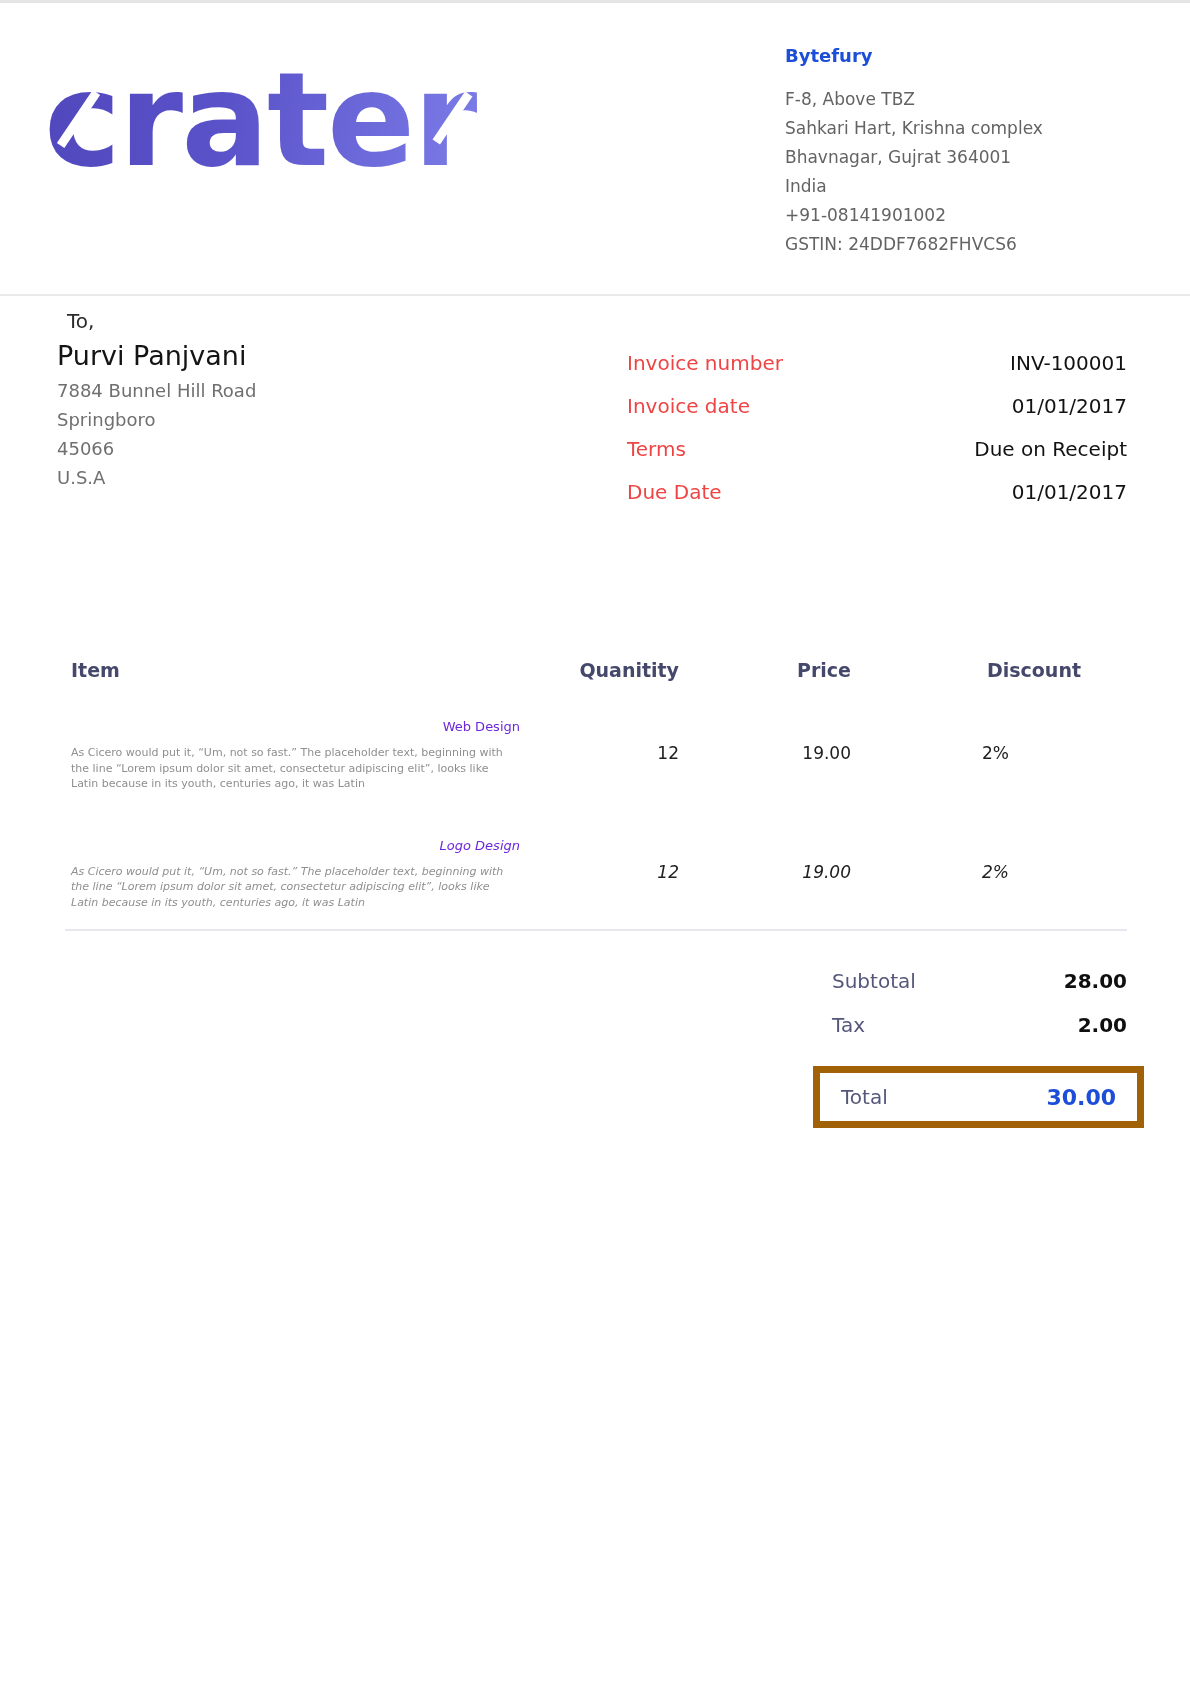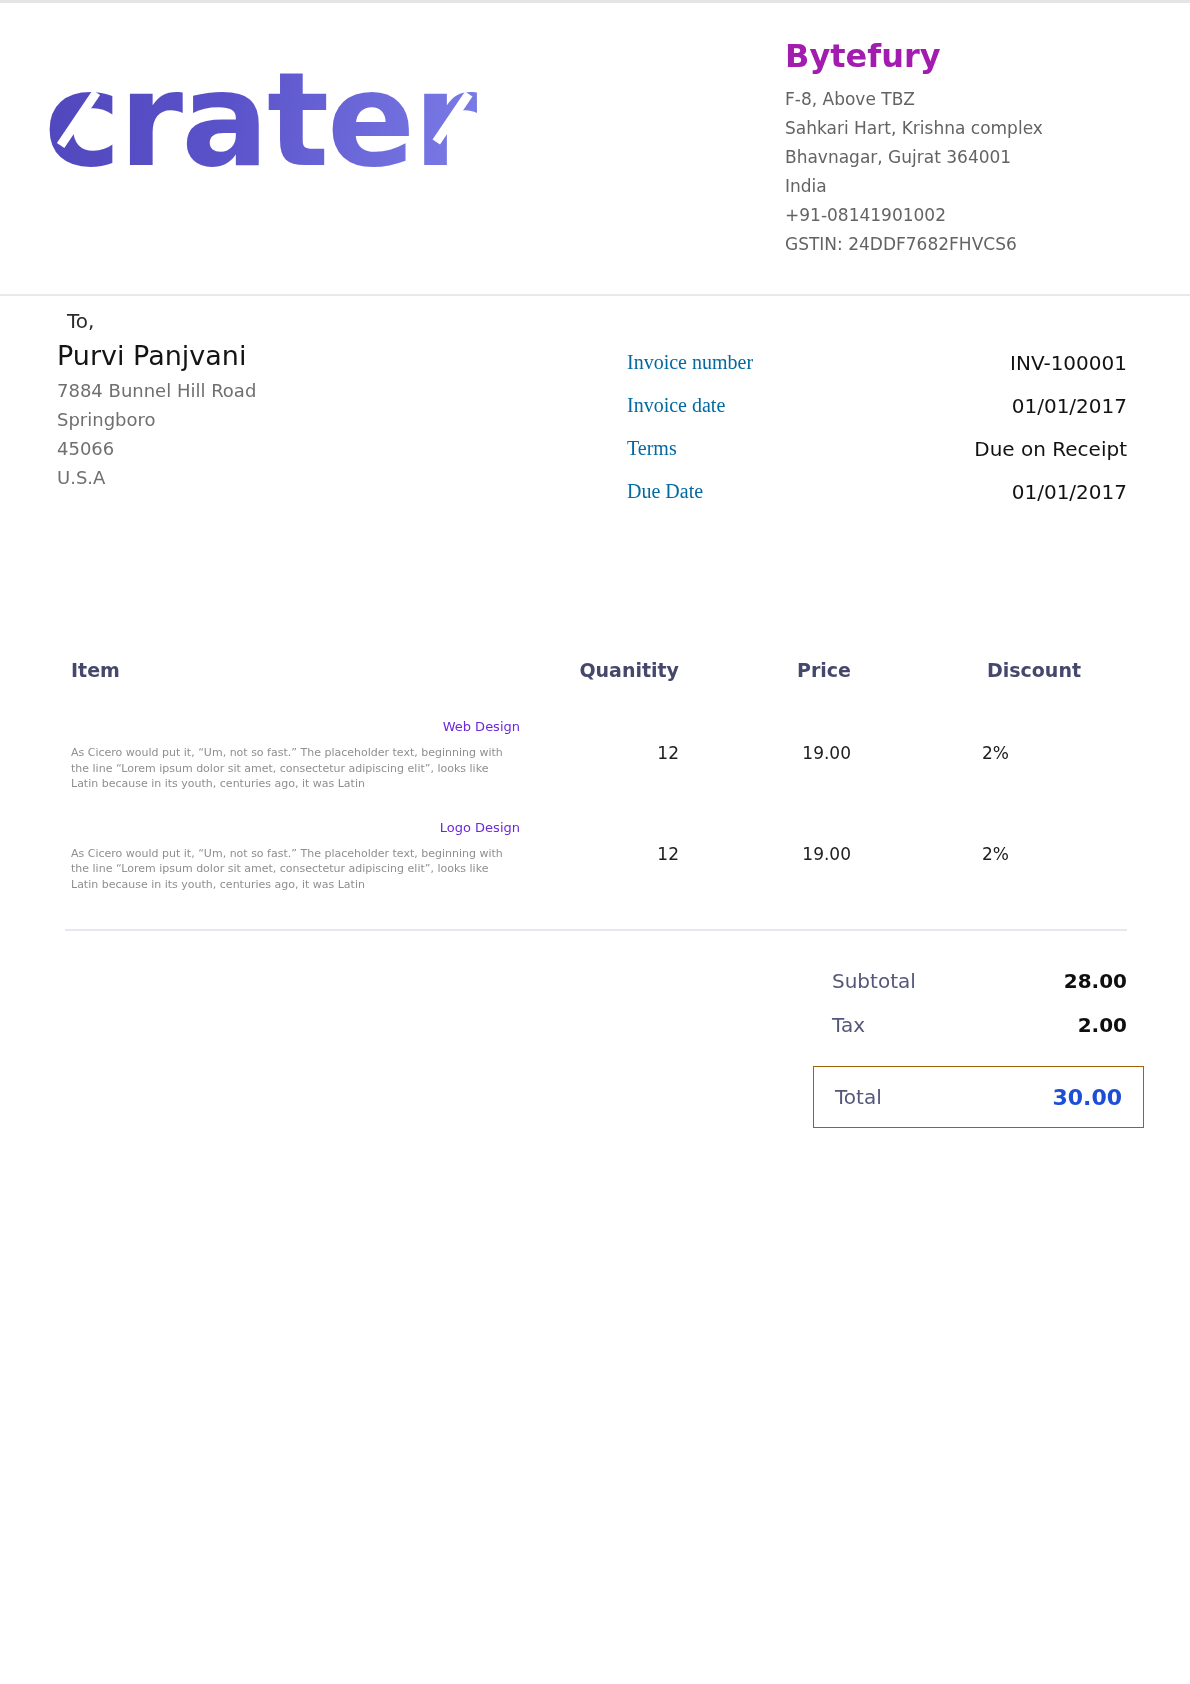--- a/index.html
+++ b/index.html
@@ -28,46 +28,46 @@
     -webkit-background-clip:text; background-clip:text;
     color:transparent;
   }
   .logo-slash {
     position:absolute; width:9px; background:#ffffff;
   }
   .logo-slash.s1 { left:30px; top:32px; height:64px; transform:rotate(34deg); }
   .logo-slash.s2 { left:404px; top:34px; height:58px; transform:rotate(34deg); }
 
   .company { position:absolute; left:785px; top:36px; width:360px; }
-  .company-name { font-size:32px; font-weight:bold; color:#a21caf; line-height:34px; margin-bottom:12px; }
+  .company-name { font-size:18px; font-weight:bold; color:#1d4ed8; line-height:34px; margin-bottom:12px; }
   .company-line { font-size:17px; color:#636363; line-height:29px; }
 
   
   .customer { position:absolute; left:57px; top:303px; width:480px; }
   .customer-to { font-size:20px; color:#2a2a2a; line-height:30px;margin-left:10px; }
   .customer-name { font-size:27px; color:#141414; line-height:40px; }
   .customer-line { font-size:18px; color:#6f6f6f; line-height:29px; }
 
   .invoice-meta { position:absolute; left:627px; top:338px; width:500px; }
   .meta-row { display:flex; justify-content:space-between; align-items:center; height:43px; }
-  .meta-label { font-size:20px; color:#0369a1;font-family:Liberation Serif, serif; }
+  .meta-label { font-size:20px; color:#ef4444; }
   .meta-value { font-size:20px; color:#121212; }
 
   
   .items { position:absolute; left:65px; top:656px; width:1062px; }
   .t-header, .t-row {
     display:grid;
     grid-template-columns:455px 120px 133px 191px 163px;
     align-items:center;
     gap:39px;
   }
   .th { font-size:19px; font-weight:bold; color:#45486b; text-align:right; }
   .th.first { text-align:left; padding-left:6px; }
   .t-row { margin-top:34px; }
-  .t-row.second { margin-top:24px; }
+  .t-row.second { margin-top:42px;font-style:italic; }
   .item-cell { padding-left:6px; }
   .item-name { font-size:13px; color:#6d28d9; line-height:24px;text-align:right; }
   .item-desc {
     margin-top:6px; max-width:440px;
     font-size:11px; color:#8f8f8f; line-height:15.5px;
   }
   .td { font-size:17px; color:#202020; text-align:right; }
   .td.discount { padding-right:72px; }
 
   
@@ -76,21 +76,21 @@
     width:1062px; height:2px; background:#e7e7ef;
   }
   .totals-block { position:absolute; left:812px; top:956px; width:315px; }
   .totals-row { display:flex; justify-content:space-between; align-items:center; height:44px; }
   .totals-label { font-size:20px; color:#54577a; padding-left:20px; }
   .totals-value { font-size:20px; font-weight:bold; color:#0f0f0f;margin-left:27px; }
 
   .total-box {
     position:absolute; left:813px; top:1063px;
     width:331px; height:62px;
-    border:1px solid #a16207; background:#ffffff;
+    border:7px solid #a16207; background:#ffffff;
     display:flex; justify-content:space-between; align-items:center;
     padding:0 21px;
   }
   .total-label { font-size:20px; color:#54577a; }
   .total-value { font-size:22px; font-weight:bold; color:#1d4ed8; }
 </style>
 </head>
 <body>
 
 <div class="page">

